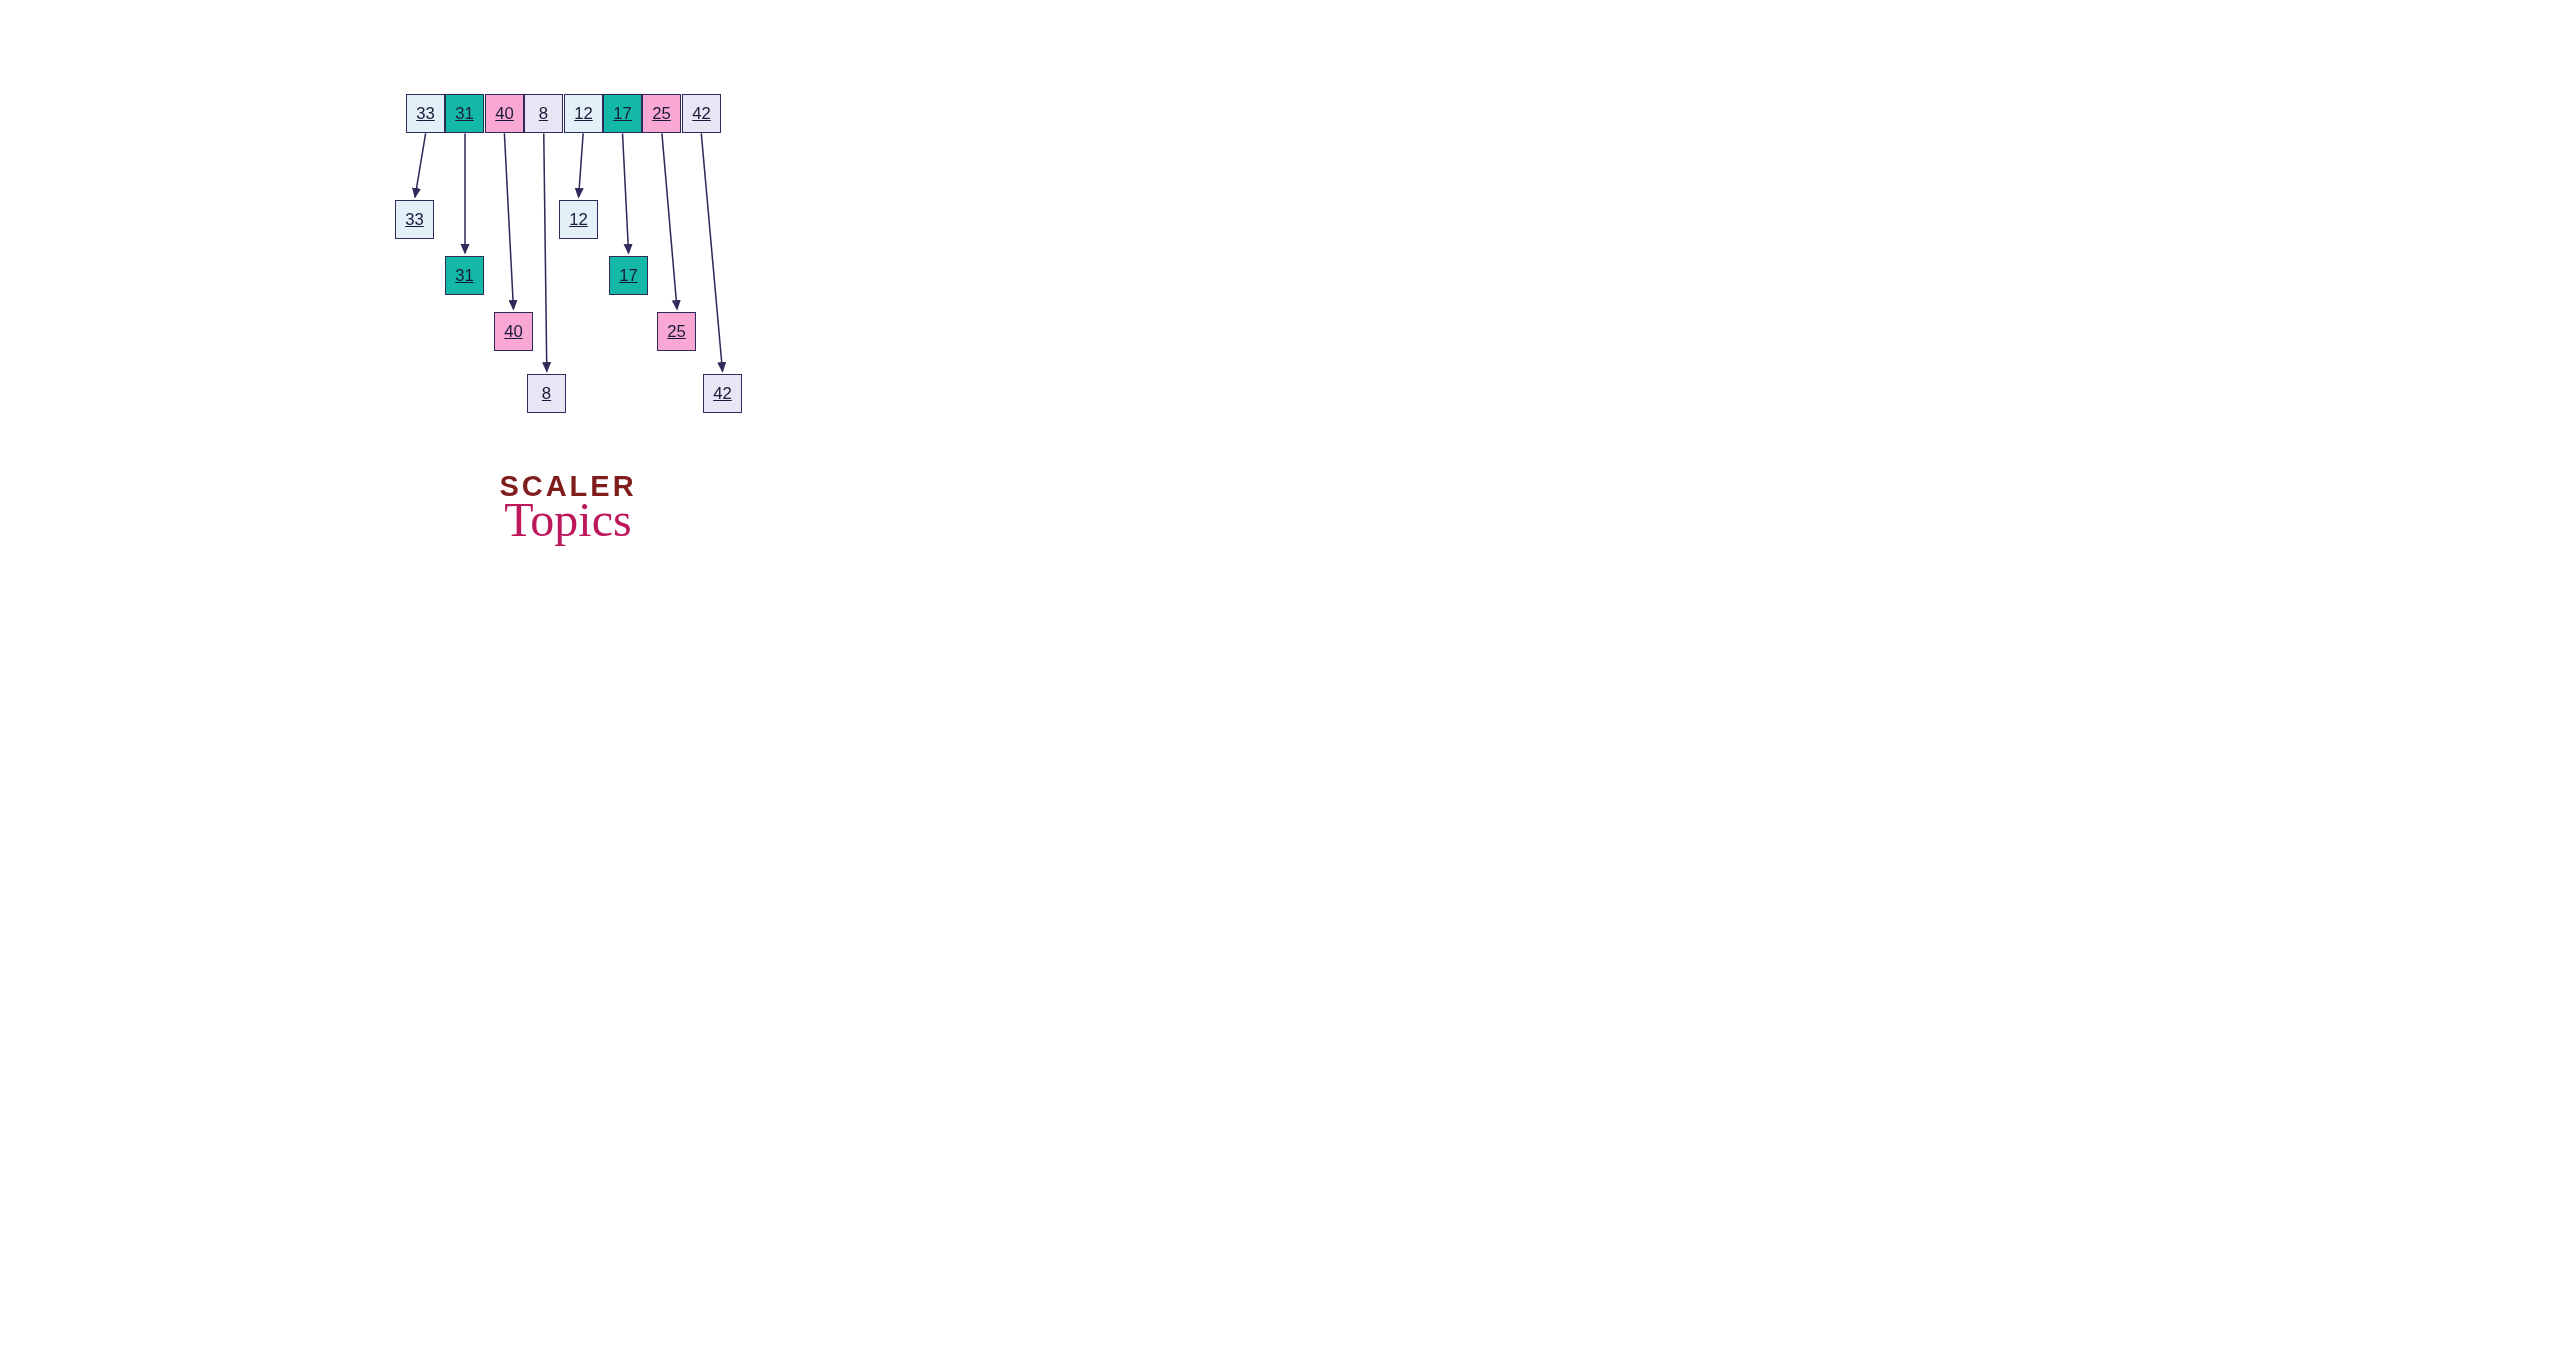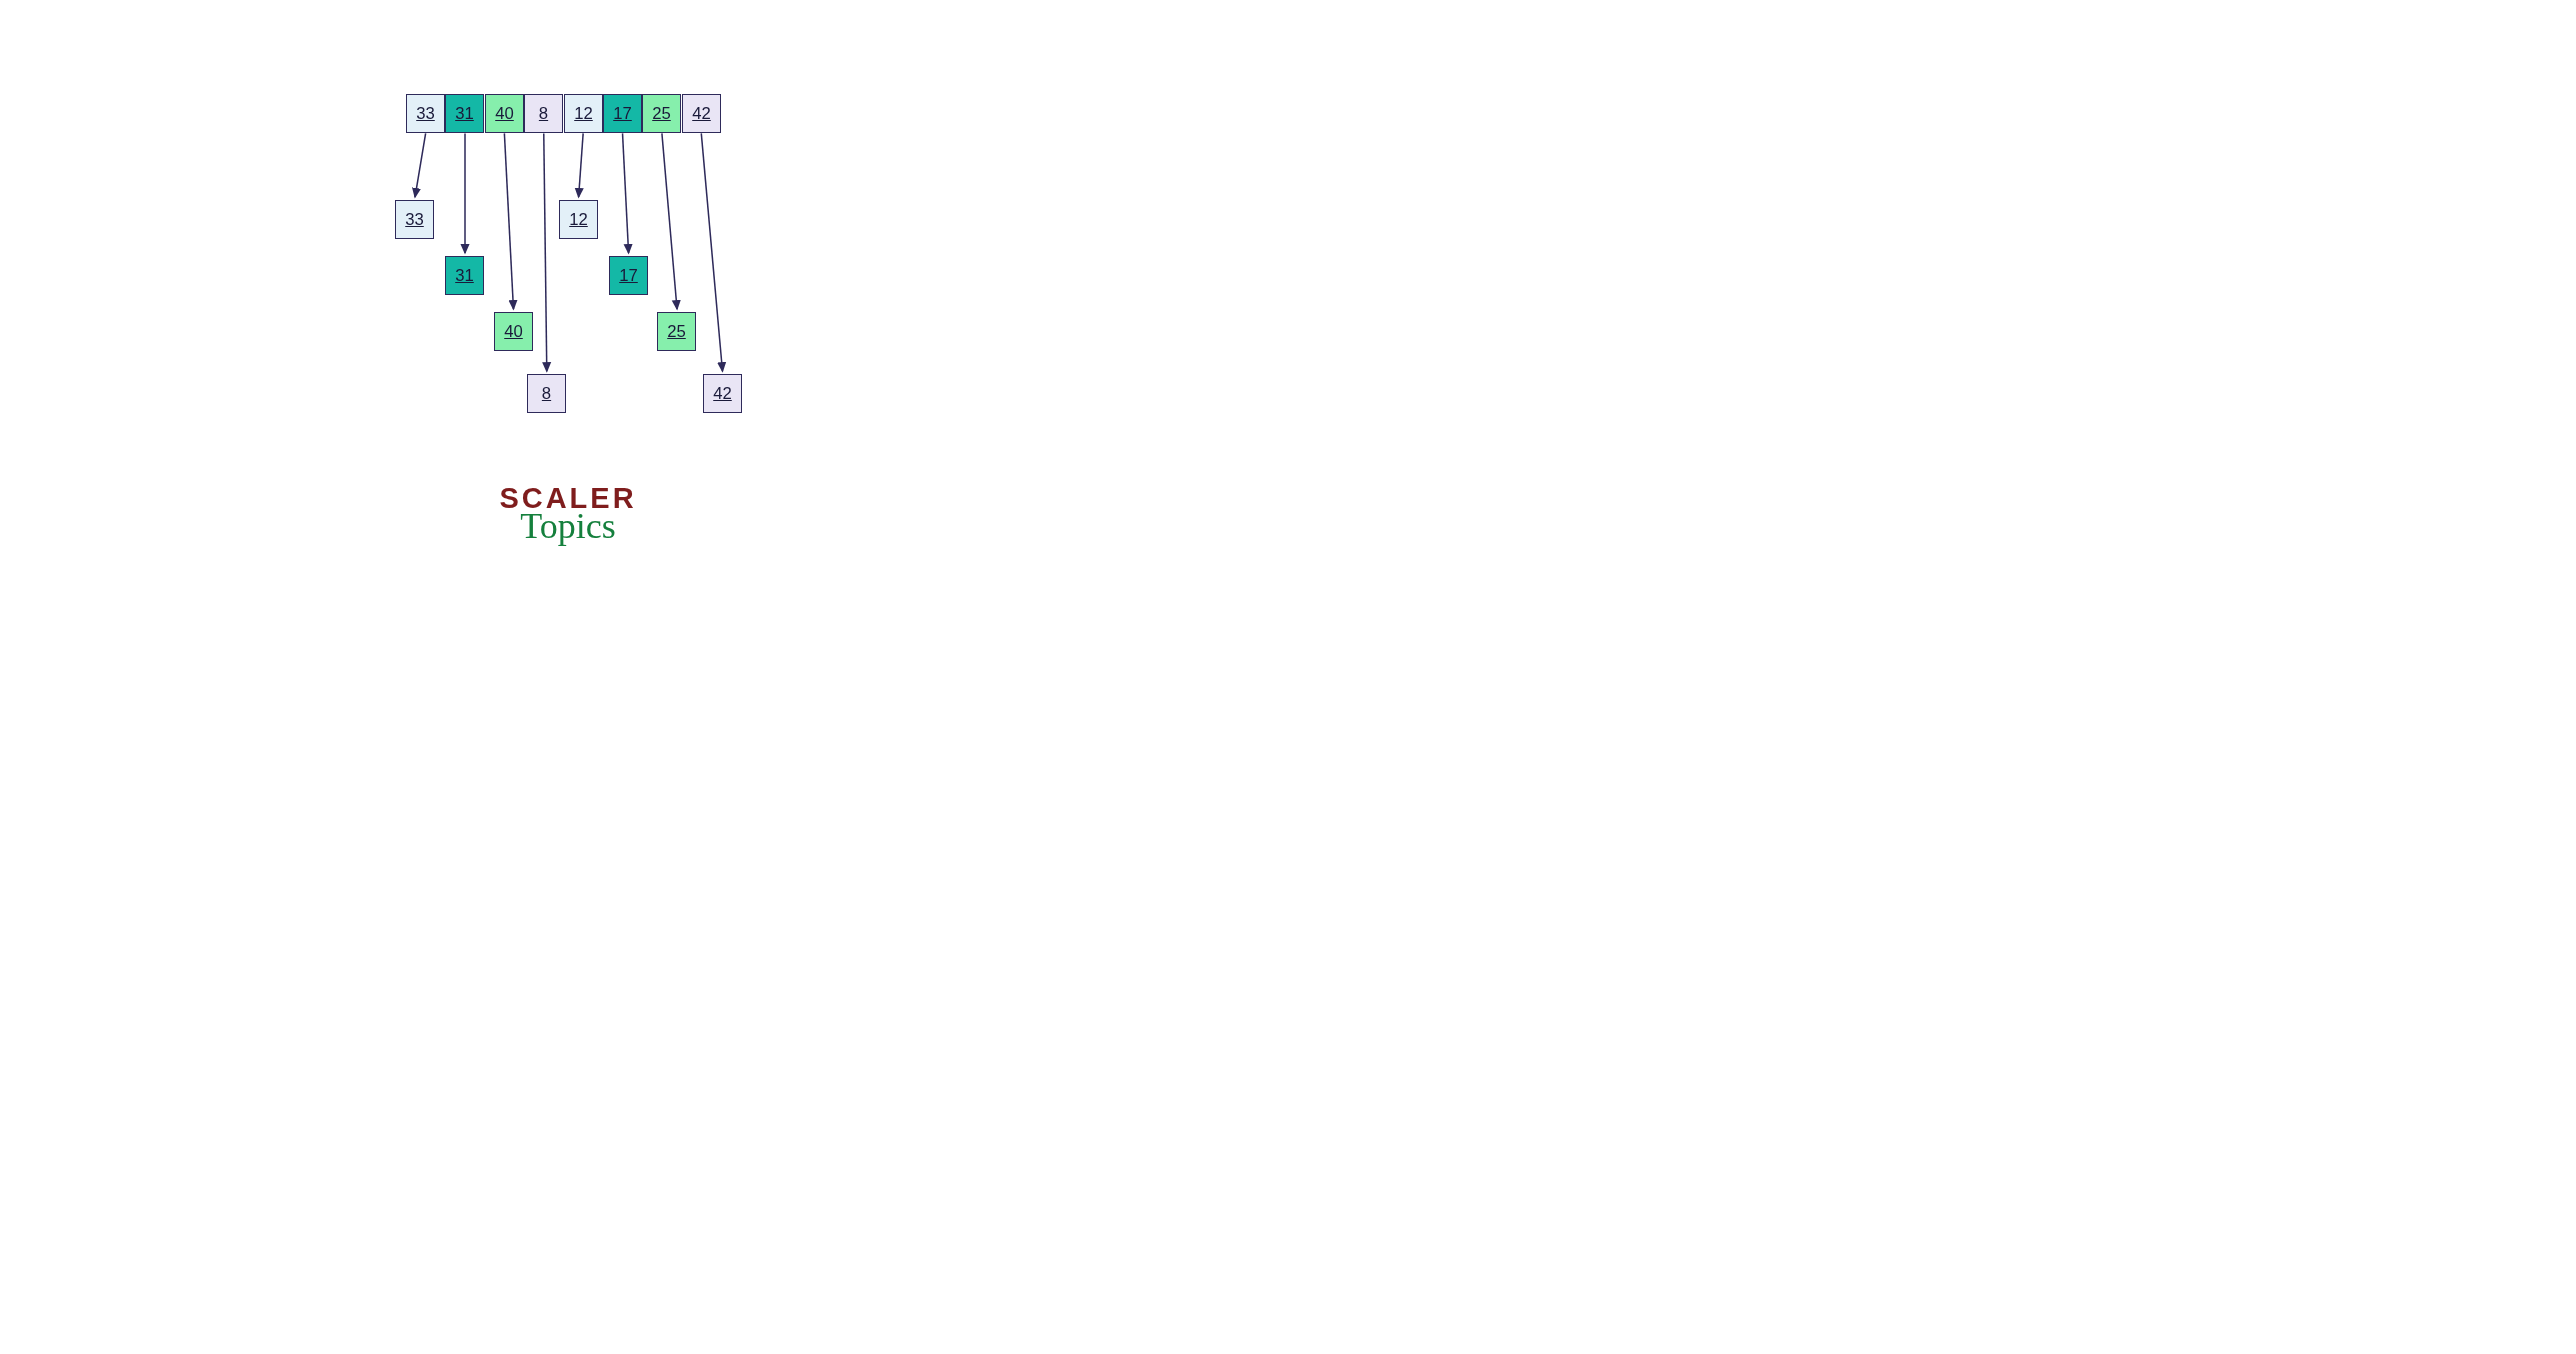--- a/index.html
+++ b/index.html
@@ -24,42 +24,42 @@
     box-sizing: border-box;
     display: flex;
     align-items: center;
     justify-content: center;
     font-size: 16.7px;
     color: #1a1a3a;
     text-decoration: underline;
   }
   .blue   { background: #e3f0f8; }
   .peach  { background: #14b8a6; }
-  .green  { background: #86efac; }
+  .green  { background: #f9a8d4; }
   .purple { background: #e9e5f5; }
 
   .logo {
     position: absolute;
     left: 50%;
     transform: translateX(-50%);
     bottom: 53px;
     text-align: center;
     line-height: 1;
   }
   .logo-scaler {
     font-family: "Arial Black", Arial, sans-serif;
     font-weight: 900;
     letter-spacing: 3px;
     font-size: 29px;
     color: #7f1d1d;
   }
   .logo-topics {
     font-family: "Brush Script MT", cursive;
-    font-size: 36px;
-    color: #15803d;
+    font-size: 48px;
+    color: #be185d;
     margin-top: -4.5px;
   }
   svg.arrows {
     position: absolute;
     left: 0;
     top: 0;
     width: 1136px;
     height: 597px;
     pointer-events: none;
   }

